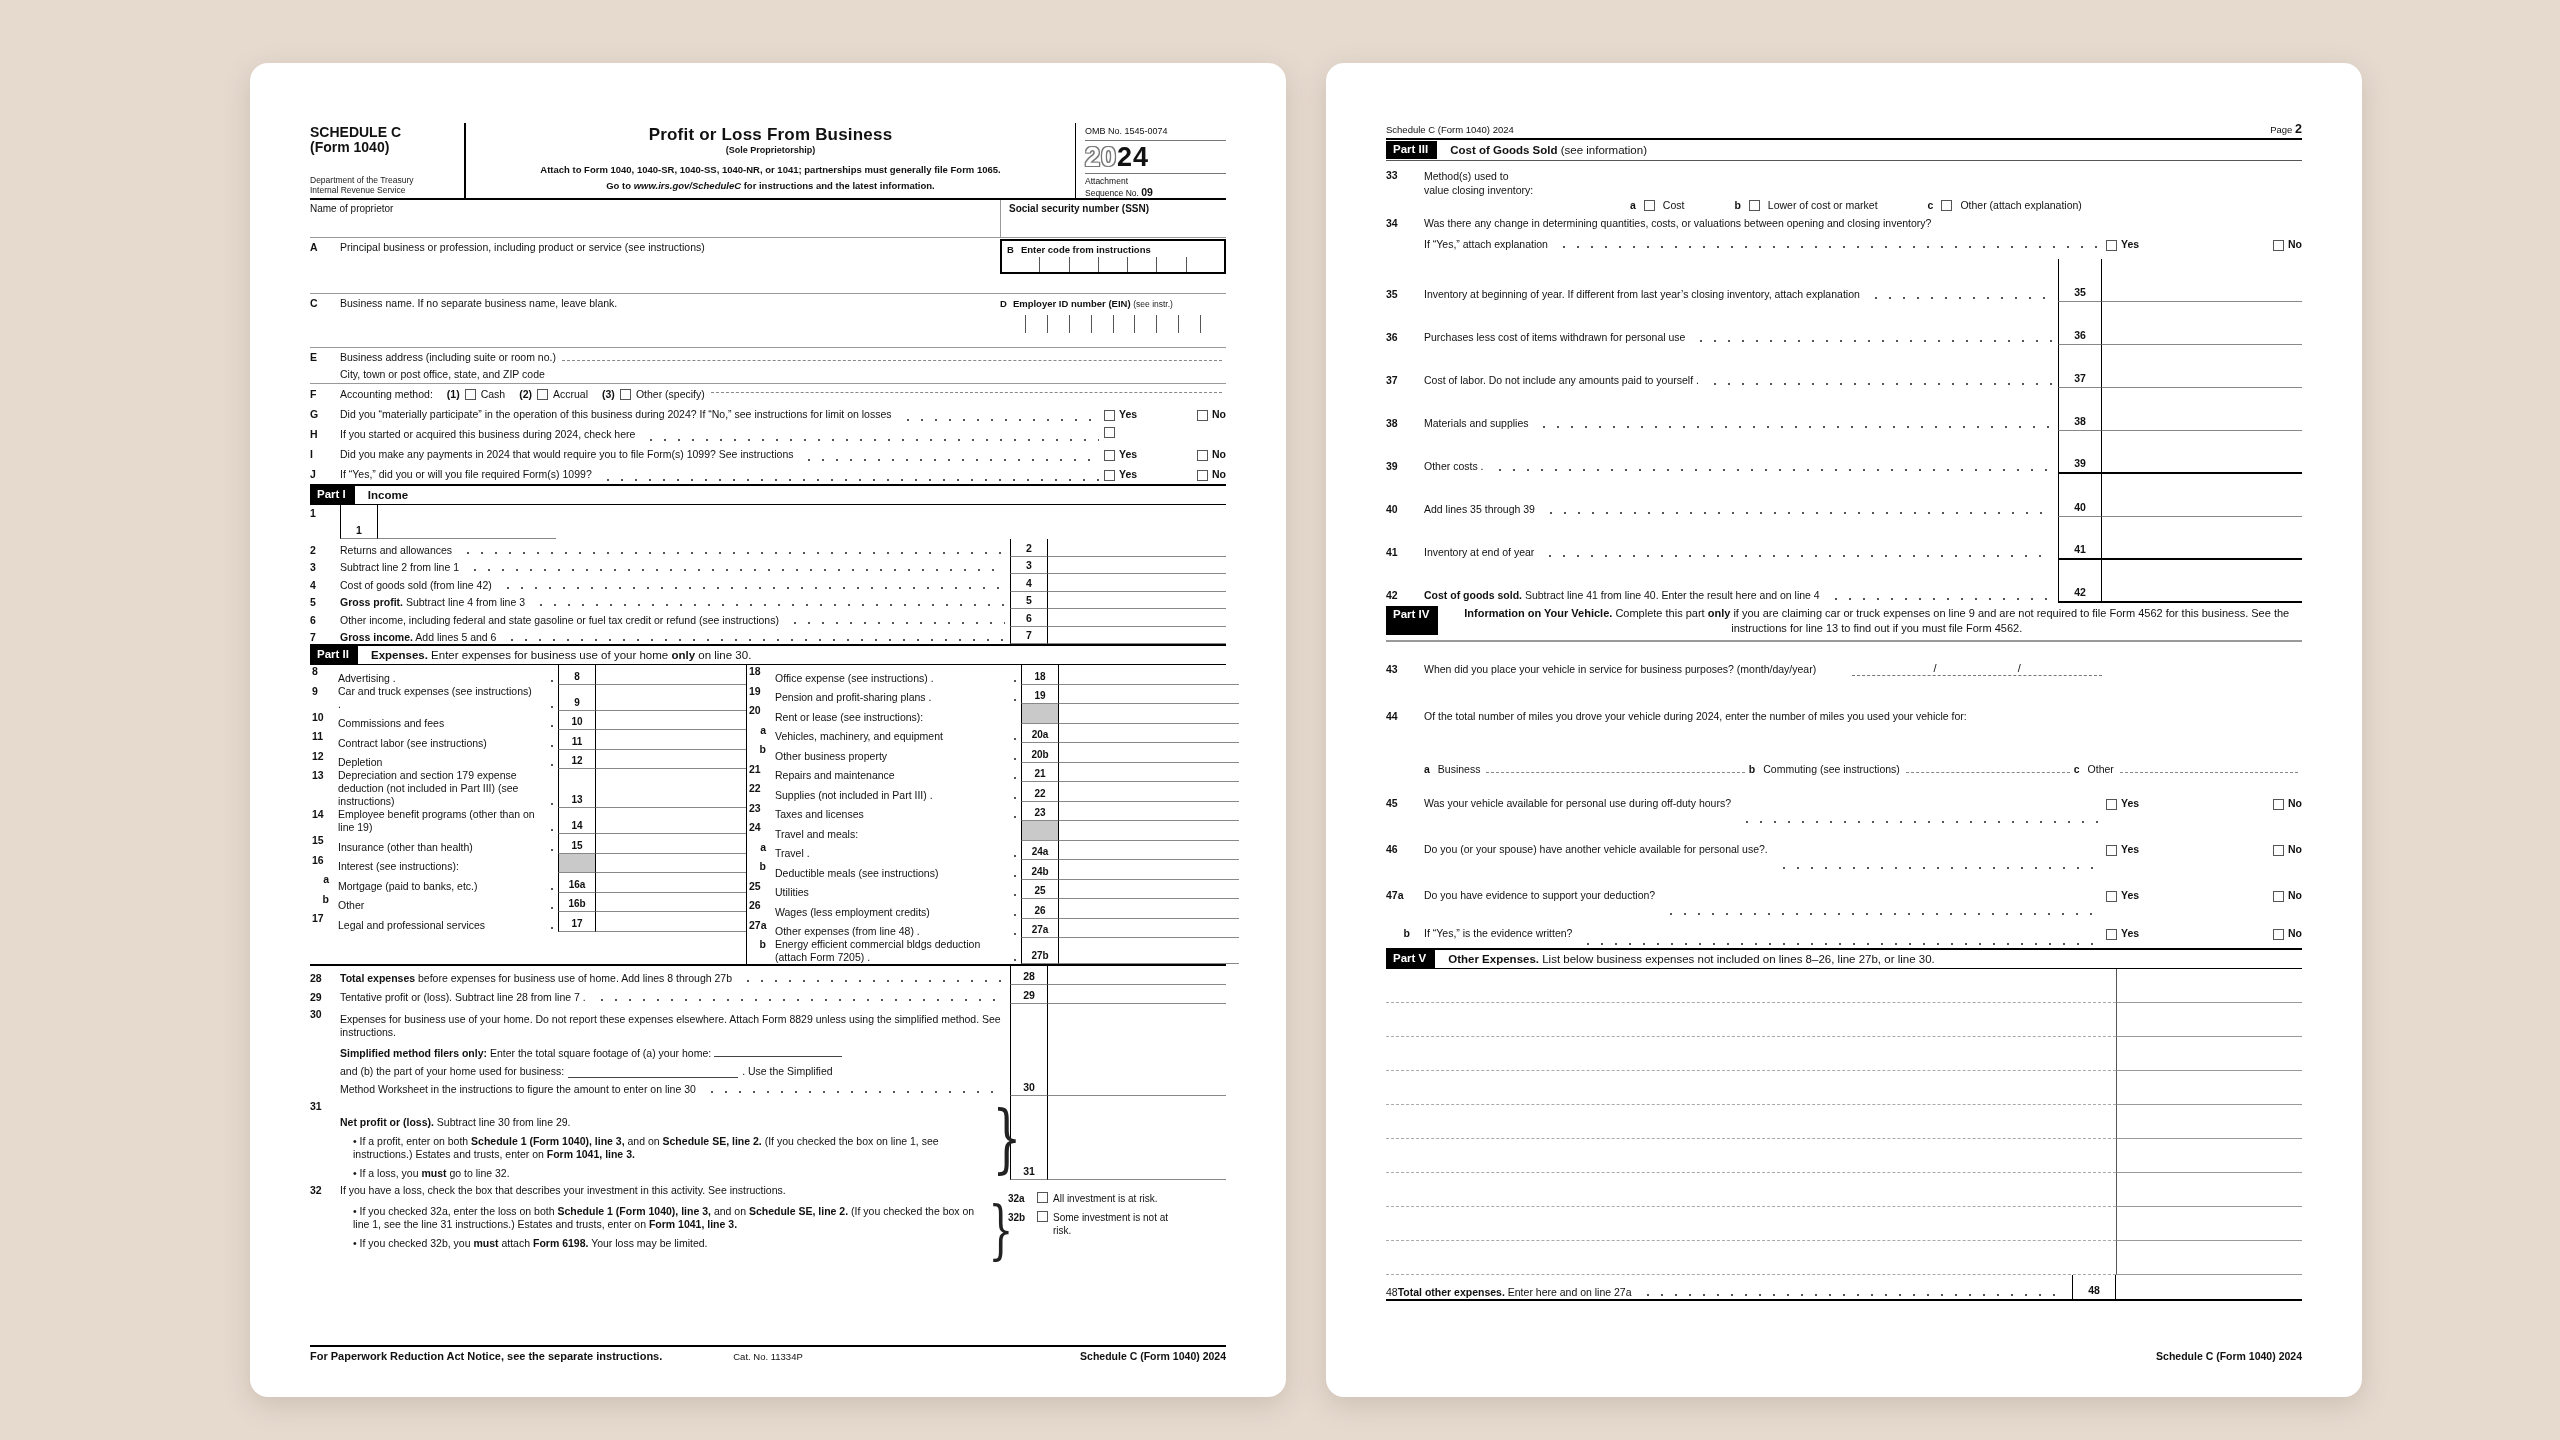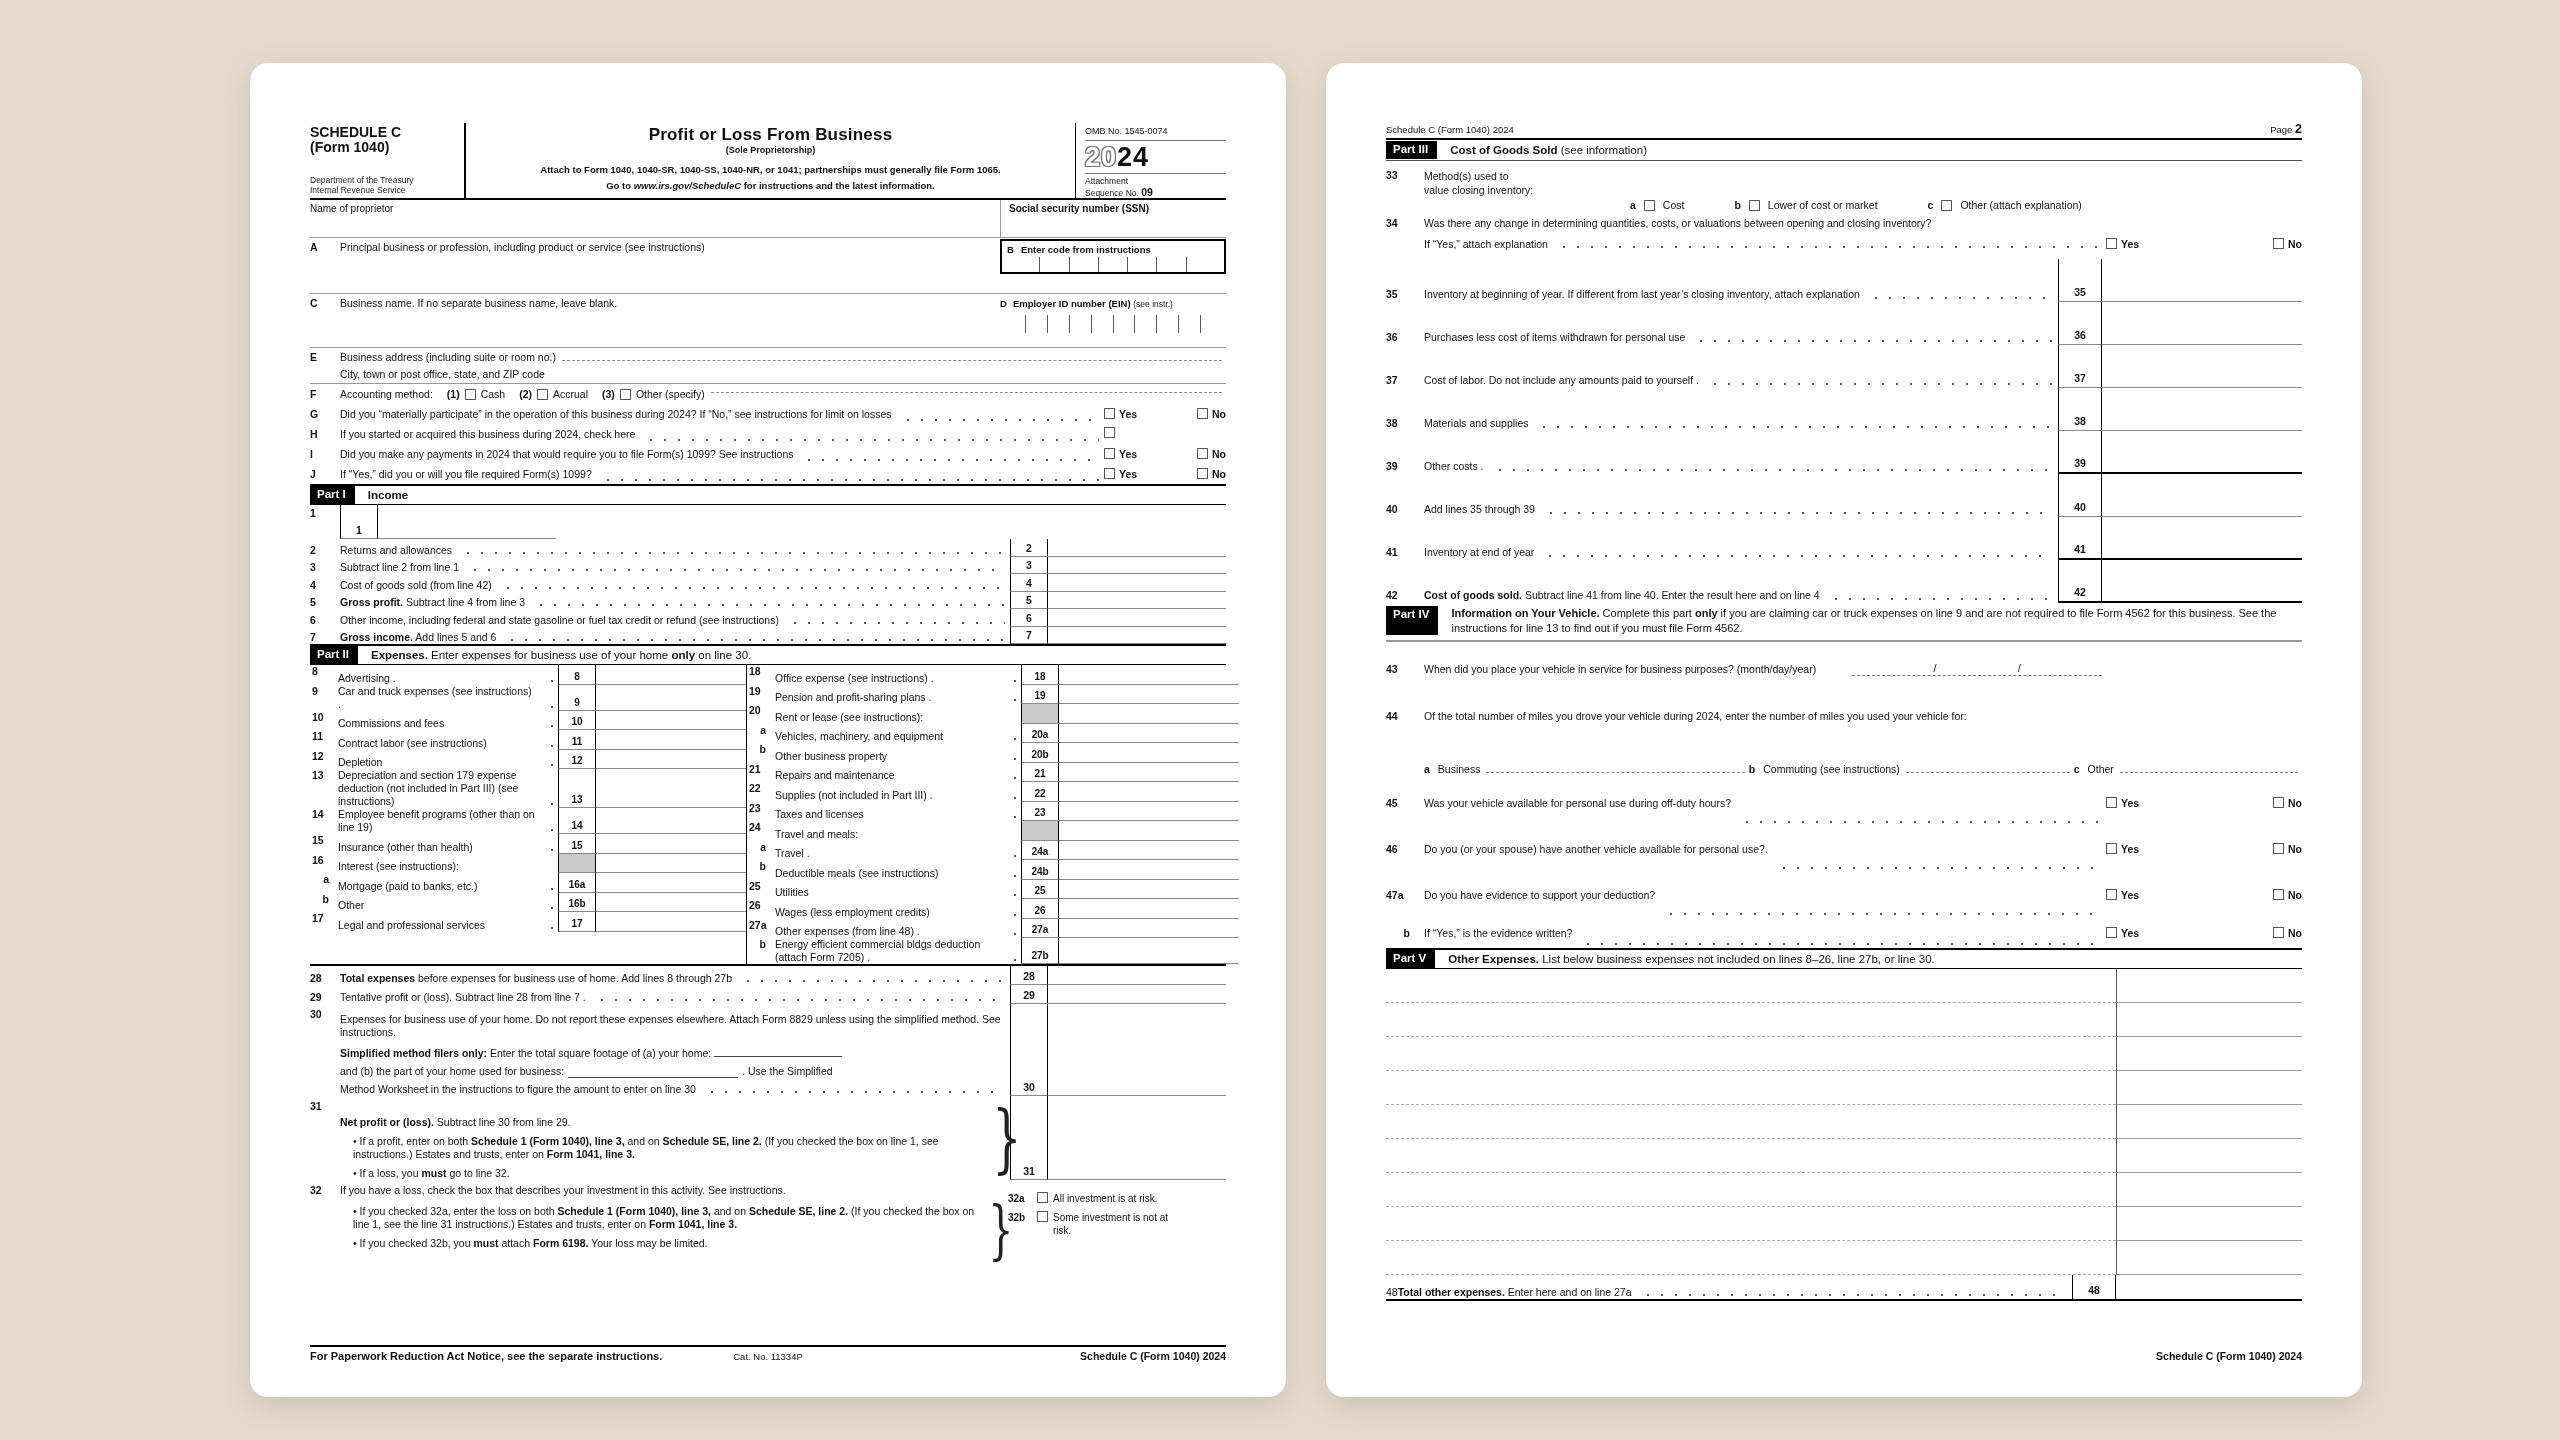--- a/index.html
+++ b/index.html
@@ -57,21 +57,21 @@
   .einhead .note { font-weight:normal; font-size:8.5px; color:#222; }
   .dotline { flex:1; border-bottom:1px dashed #888; margin:0 4px 3px 6px; min-width:30px; }
   .qline { display:flex; align-items:center; min-height:20px; }
   .qline .ftext { white-space:nowrap; }
   .dots { flex:1 0 10px; height:11px; align-self:flex-end;
           background-image:radial-gradient(circle, #555 1px, transparent 1.4px);
           background-size:14px 4px; background-repeat:repeat-x; background-position:2px 100%;
           margin:0 5px 2px 7px; }
   .cb { display:inline-block; width:11px; height:11px; border:1.5px solid #555; background:#fff; flex:0 0 auto; }
   .yn { display:flex; width:122px; flex:0 0 auto; justify-content:space-between; align-items:center; }
-  .ynitem { display:flex; gap:4px; align-items:flex-start; font-weight:bold; font-size:10.5px; }
+  .ynitem { display:flex; gap:4px; align-items:flex-end; font-weight:bold; font-size:10.5px; }
   .acctopt { display:flex; align-items:center; gap:5px; margin-left:14px; font-size:10.5px; }
 
   
   .partrow { display:flex; align-items:center; border-top:2.5px solid #000; border-bottom:1px solid #000; min-height:21px; }
   .badge { background:#000; color:#fff; font-weight:bold; font-size:11.5px; padding:2px 9px 3px 7px; margin-right:13px; flex:0 0 auto; }
   .ptitle { font-size:11.5px; }
 
   
   .frow { display:flex; align-items:flex-end; min-height:17.5px; }
   .frow .desc { flex:1; display:flex; align-items:flex-end; font-size:10.5px; }
@@ -130,21 +130,21 @@
   .row34 .r34body { flex:1; }
   .r34l2 { display:flex; align-items:center; margin-top:8px; }
   .frow3 { display:flex; align-items:flex-end; min-height:43px; font-size:10.5px; }
   .frow3 .ln3 { width:38px; font-weight:bold; flex:0 0 auto; align-self:flex-end; padding-bottom:1px; }
   .frow3 .d3 { flex:0 1 auto; padding-bottom:1px; }
   .numbox3 { width:44px; flex:0 0 auto; align-self:stretch; border-left:1px solid #000; border-right:1px solid #000;
              border-bottom:1px solid #888; display:flex; align-items:flex-end; justify-content:center;
              font-weight:bold; padding-bottom:2px; }
   .amt3 { width:200px; flex:0 0 auto; align-self:stretch; border-bottom:1px solid #888; }
   .frow3.thick .numbox3, .frow3.thick .amt3 { border-bottom:2.5px solid #000; }
-  .part4hdr { display:flex; border-bottom:2.5px solid #999; padding:3px 0 5px; }
+  .part4hdr { display:flex; border-bottom:2.5px solid #999; padding:3px 0 5px;text-align:center; }
   .part4hdr .p4t { flex:1; font-size:11px; line-height:14.5px; max-width:880px; }
   .row43 { display:flex; align-items:center; min-height:54px; }
   .dateline { width:250px; border-bottom:1px dashed #777; display:flex; justify-content:space-evenly; margin-left:36px; font-size:11px; }
   .row44 { display:flex; align-items:center; min-height:40px; }
   .rowabc { display:flex; align-items:flex-end; min-height:44px; padding-left:38px; padding-bottom:4px; }
   .grp { display:flex; align-items:flex-end; }
   .grp .gl { font-weight:bold; margin-right:8px; }
   .g1 { width:37%; } .g2 { width:37%; } .g3 { flex:1; }
   .qrow { display:flex; align-items:center; min-height:46px; }
   .qrow .yn, .r34l2 .yn { width:196px; }

